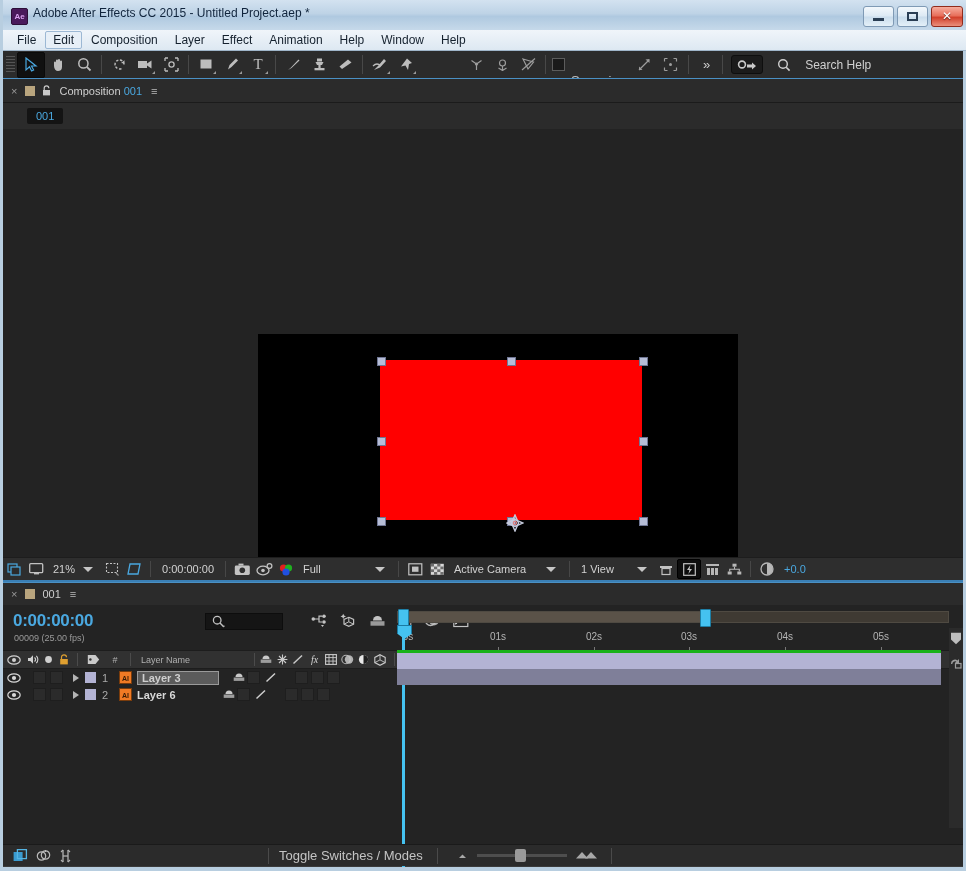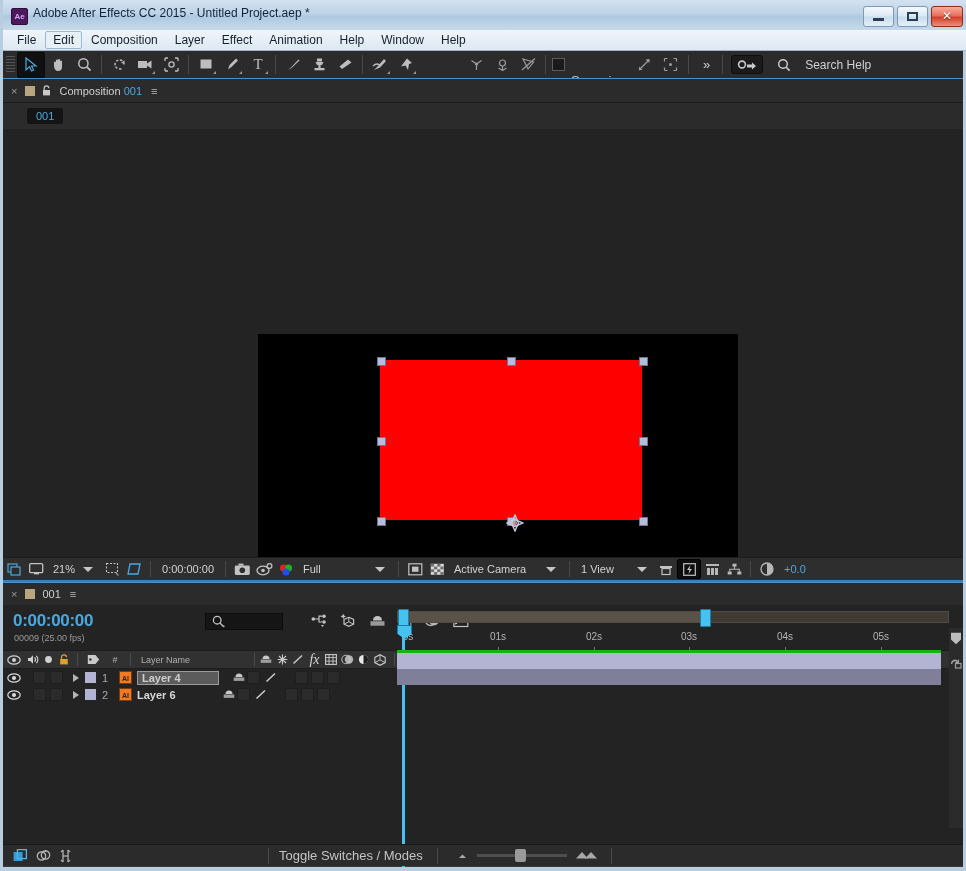--- a/index.html
+++ b/index.html
@@ -634,21 +634,21 @@
               <path d="M5.5 0.6V10.4M0.6 5.5H10.4M2 2L9 9M9 2L2 9"></path>
             </g>
           </svg>
       </span>
       <span class="lh-cell" style="width:16px">
         <svg width="12" height="11" viewBox="0 0 12 11">
             <path d="M1.5 9.5 L10 1.5" stroke="#c9c9c9" stroke-width="1.4"></path>
           </svg>
       </span>
       <span class="lh-cell" style="width:17px">
-        <span style="font-family:'Liberation Serif',serif;font-style:italic;font-size:14px;color:#d4d4d4;">fx</span>
+        <span style="font-family:'Liberation Serif',serif;font-style:italic;font-size:10px;color:#d4d4d4;">fx</span>
       </span>
       <span class="lh-cell" style="width:16px">
         <svg width="12" height="11" viewBox="0 0 12 11">
             <rect x="0.6" y="0.6" width="10.8" height="9.8" fill="none" stroke="#c9c9c9" stroke-width="1.1"></rect>
             <path d="M4 0.6V10.4M8 0.6V10.4M0.6 3.6H11.4M0.6 7.1H11.4" stroke="#c9c9c9" stroke-width="0.9"></path>
           </svg>
       </span>
       <span class="lh-cell" style="width:16px">
         <svg width="13" height="11" viewBox="0 0 13 11">
             <circle cx="5" cy="5.5" r="4.2" fill="none" stroke="#b4b4b4" stroke-width="1.1"></circle>
@@ -683,21 +683,21 @@
         <span style="width:4px"></span>
         <span class="sw-box"></span>
         <span style="width:10px"></span>
         <span class="tri"></span>
         <span style="width:6px"></span>
         <span class="lab-sw"></span>
         <span class="idx">1</span>
         <span style="width:5px"></span>
         <span class="ai-ic">AI</span>
         <span style="width:5px"></span>
-        <span class="lname edit" style="width:72px">Layer 4</span>
+        <span class="lname edit" style="width:72px">Layer 3</span>
         <span style="width:12px"></span>
         <span class="lh-cell" style="width:16px">
           <svg width="12" height="11" viewBox="0 0 12 11">
               <path d="M2.5 5 A3.5 3.5 0 019.5 5 Z" fill="#c9c9c9"></path>
               <rect x="0.7" y="5.5" width="10.6" height="3.4" fill="#9d9d9d"></rect>
             </svg>
         </span>
         <span class="sw-box"></span>
         <span style="width:3px"></span>
         <span class="lh-cell" style="width:16px">

